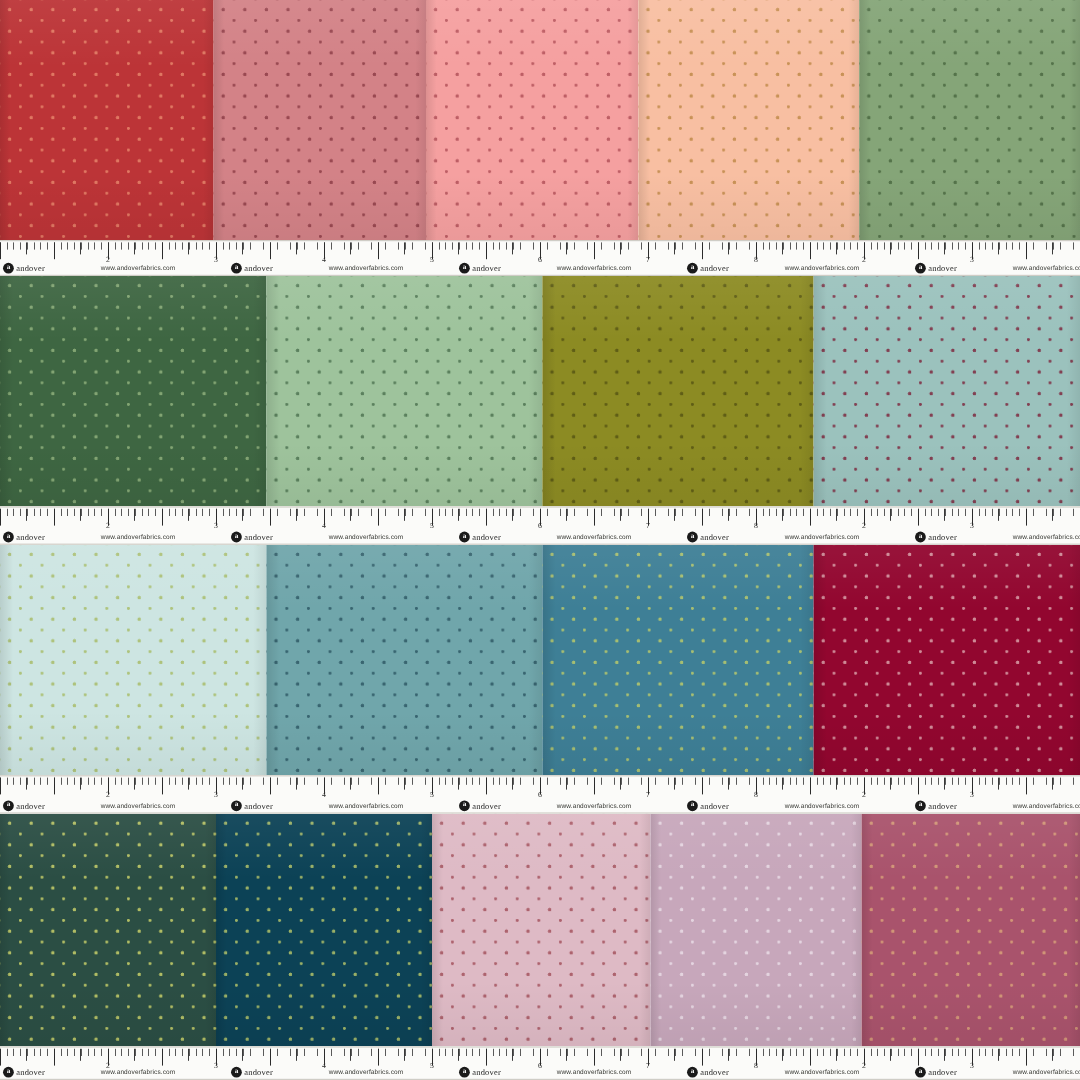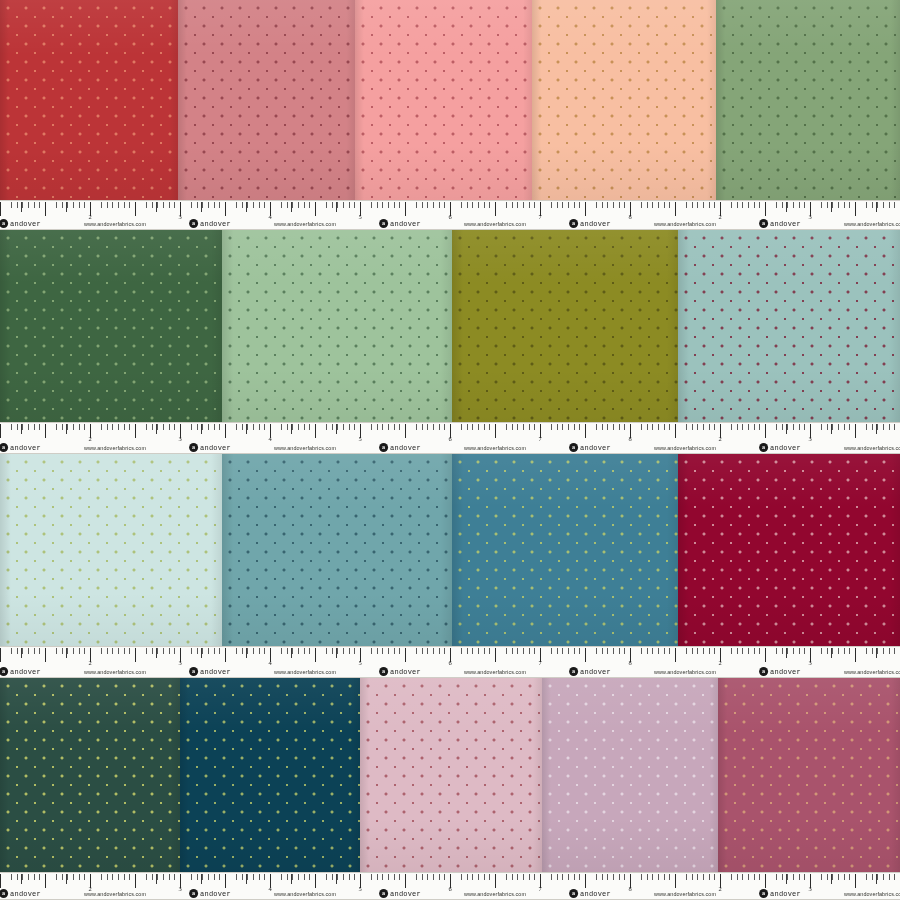--- a/index.html
+++ b/index.html
@@ -105,21 +105,21 @@
     font-size: 6px;
     line-height: 9px;
     text-align: center;
     font-family: "Liberation Serif", serif;
     font-weight: bold;
     flex: 0 0 auto;
   }
   .brand-name {
     font-size: 7px;
     color: #1c1c1c;
-    font-family: Liberation Mono, monospace;
+    font-family: Liberation Serif, serif;
     letter-spacing: .2px;
     white-space: nowrap;
   }
   .brand-url {
     position: absolute;
     bottom: 1px;
     font-size: 5.4px;
     color: #33342f;
     font-family: "Liberation Sans", sans-serif;
     white-space: nowrap;

